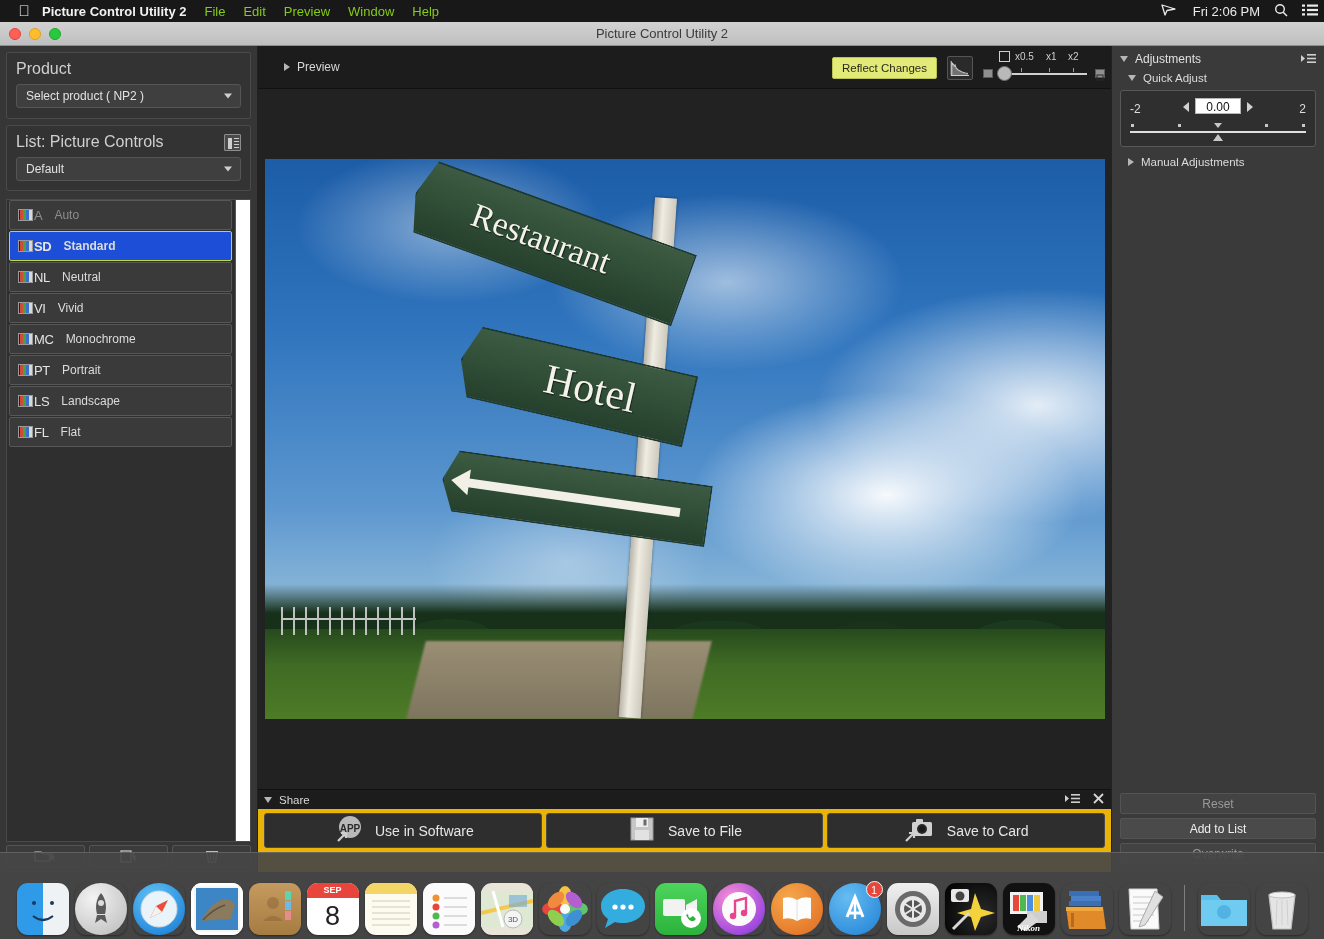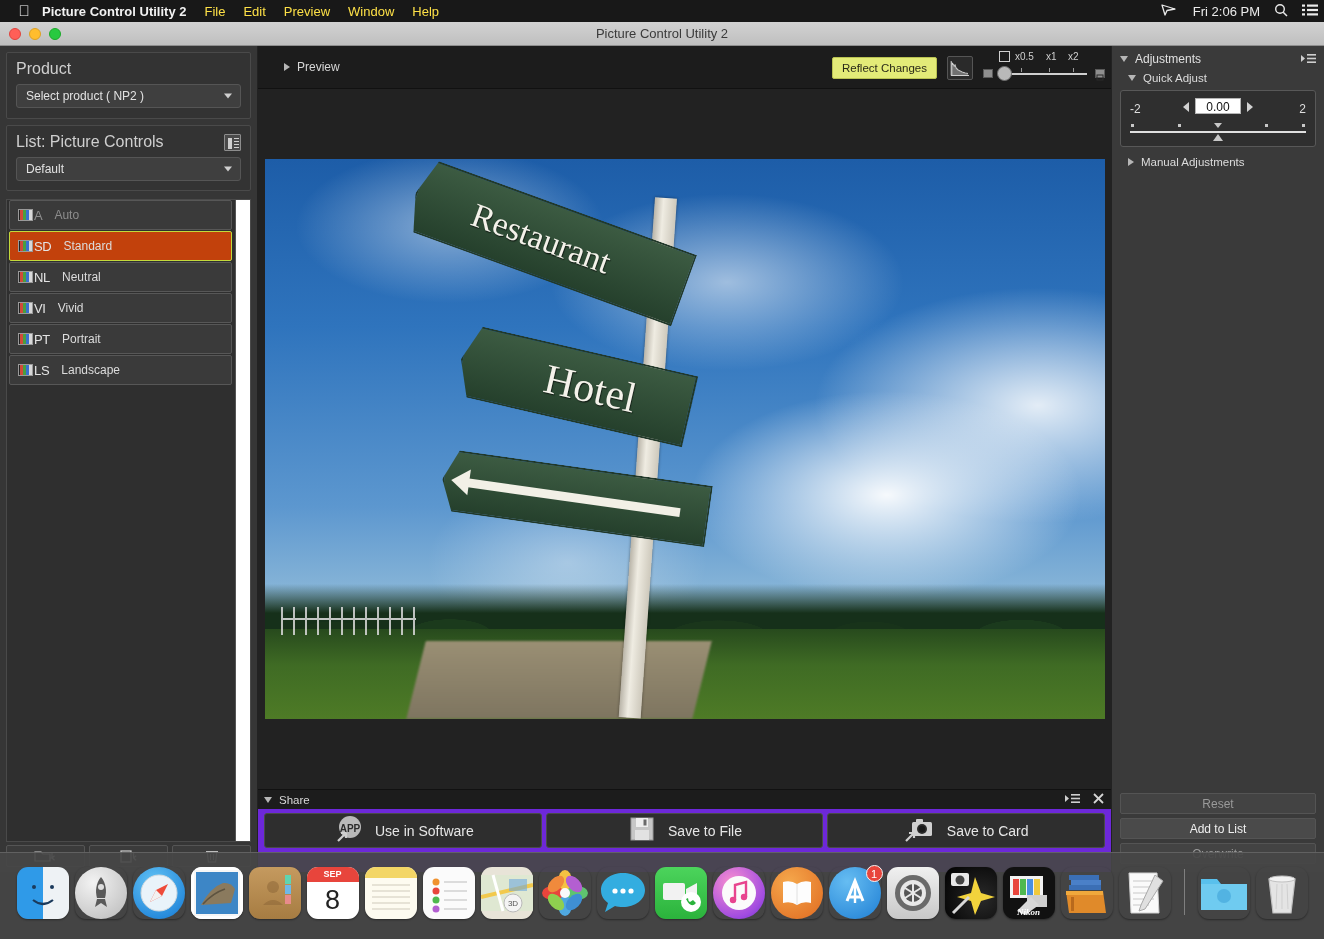--- a/index.html
+++ b/index.html
@@ -15,21 +15,21 @@
 
   
   .menubar {
     position:absolute; top:0; left:0; width:1324px; height:22px;
     background:#181818; display:flex; align-items:center;
     padding:0 8px; color:#f2f2f2; font-size:13px;
   }
   .apple-logo { width:16px; text-align:center; font-size:15px; line-height:1;
     margin:0 10px 2px 8px; color:#f2f2f2; }
   .menu-app-title { font-weight:bold; font-size:13px; margin-right:18px; }
-  .menu-item { margin-right:18px; font-size:13px; color:#fde047; }
+  .menu-item { margin-right:18px; font-size:13px; color:#84cc16; }
   .menubar-right { position:absolute; right:6px; top:0; height:22px;
     display:flex; align-items:center; gap:14px; }
   .mb-icon { display:inline-block; color:#eaeaea; }
 
   
   .window {
     position:absolute; top:22px; left:0; width:1324px; height:850px;
     background:#2d2d2d;
   }
   .titlebar {
@@ -91,21 +91,21 @@
   .pc-list-wrap {
     position:relative; margin:8px 6px 0 6px; flex:1;
     background:#2f2f2f; border:1px solid #4a4a4a; overflow:hidden;
   }
   .pc-list { position:absolute; left:0; top:0; right:16px; }
   .pc-row {
     height:30px; display:flex; align-items:center;
     background:#3a3a3a; border:1px solid #575757; border-radius:2px;
     margin:0 2px 1px 2px; padding-left:8px;
   }
-  .pc-row.selected { border:1px solid #c3d93b; background:#c2410c; }
+  .pc-row.selected { border:1px solid #c3d93b; background:#1d4ed8;font-weight:bold; }
   .pc-row.dim .pc-name, .pc-row.dim .pc-abbr { color:#8d8d8d; }
   .pc-icon { width:15px; height:12px; border:1px solid #9a9a9a; flex:none;
     background:#232323; position:relative; overflow:hidden; }
   .pc-icon i { position:absolute; display:block; height:100%; width:3px; top:0;}
   .pc-icon i:nth-child(1){ left:1px; background:#d04a3a; }
   .pc-icon i:nth-child(2){ left:4px; background:#4a9f3f; }
   .pc-icon i:nth-child(3){ left:7px; background:#3a6fd0; }
   .pc-icon i:nth-child(4){ left:10px; background:#d8d8d8; }
   .pc-abbr { font-size:13px; color:#e4e4e4; margin-left:1px;
     letter-spacing:-0.3px; font-family:"Liberation Sans", sans-serif; }
@@ -262,21 +262,21 @@
   }
 
   
   .share-bar {
     height:20px; background:#1c1c1c; display:flex; align-items:center;
     padding-left:6px; position:relative; border-top:1px solid #111;
   }
   .share-bar-right { position:absolute; right:7px; top:0; height:20px;
     display:flex; align-items:center; gap:13px; }
   .share-row {
-    height:63px; background:#6d28d9; display:flex; gap:4px; padding:4px 6px 24px 6px;
+    height:63px; background:#eab308; display:flex; gap:4px; padding:4px 6px 24px 6px;
   }
   .share-btn {
     flex:1; background:#2e2e2e; border:1px solid #4a4a4a; border-radius:3px;
     display:flex; align-items:center; justify-content:center; gap:11px;
     color:#e6e6e6; font-size:14px;
   }
 
   
   .right-panel {
     position:absolute; right:0; top:0; width:213px; height:826px;
@@ -326,21 +326,21 @@
     font-size:12px; color:#efefef; margin-top:4px;
   }
   .rp-btn.dim { color:#9a9a9a; background:#434343; }
 
   
   .dock {
     position:absolute; left:0; bottom:0; width:1324px; height:87px;
     background:rgba(70,70,70,0.92);
     border-top:1px solid rgba(150,150,150,0.35);
     display:flex; align-items:flex-end; justify-content:center;
-    padding-bottom:20px; gap:6px;
+    padding-bottom:4px; gap:6px;
   }
   .dock-item { position:relative; width:52px; height:52px; }
   .dock-icon {
     width:52px; height:52px; border-radius:11px; position:relative; overflow:hidden;
     box-shadow:0 1px 2px rgba(0,0,0,.4);
   }
   .dock-sep {
     width:1px; height:46px; background:rgba(200,200,200,.45); margin:0 7px 4px 7px;
   }
   .badge {
@@ -468,32 +468,52 @@
                 <span class="pc-abbr">VI</span>
                 <span class="pc-name">Vivid</span>
               </div>
               <div class="pc-row">
                 <span class="pc-icon">
                   <i></i>
                   <i></i>
                   <i></i>
                   <i></i>
                 </span>
+                <span class="pc-abbr">MC</span>
+                <span class="pc-name">Monochrome</span>
+              </div>
+              <div class="pc-row">
+                <span class="pc-icon">
+                  <i></i>
+                  <i></i>
+                  <i></i>
+                  <i></i>
+                </span>
                 <span class="pc-abbr">PT</span>
                 <span class="pc-name">Portrait</span>
               </div>
               <div class="pc-row">
                 <span class="pc-icon">
                   <i></i>
                   <i></i>
                   <i></i>
                   <i></i>
                 </span>
                 <span class="pc-abbr">LS</span>
                 <span class="pc-name">Landscape</span>
+              </div>
+              <div class="pc-row">
+                <span class="pc-icon">
+                  <i></i>
+                  <i></i>
+                  <i></i>
+                  <i></i>
+                </span>
+                <span class="pc-abbr">FL</span>
+                <span class="pc-name">Flat</span>
               </div>
             </div>
           <div class="pc-scroll"></div>
         </div>
 
         <div class="left-bottom">
           <div class="lb-btn">
             <svg width="26" height="15" viewBox="0 0 26 15">
               <path d="M2 12 L2 3 L8 3 L10 5 L17 5 L17 12 Z" fill="none" stroke="#cfcfcf" stroke-width="1.2"></path>
               <path d="M19 4 L19 9 L17 9 M19 9 L21.5 6.8 M19 9 L21.5 11.2" fill="none" stroke="#cfcfcf" stroke-width="1.2"></path>

